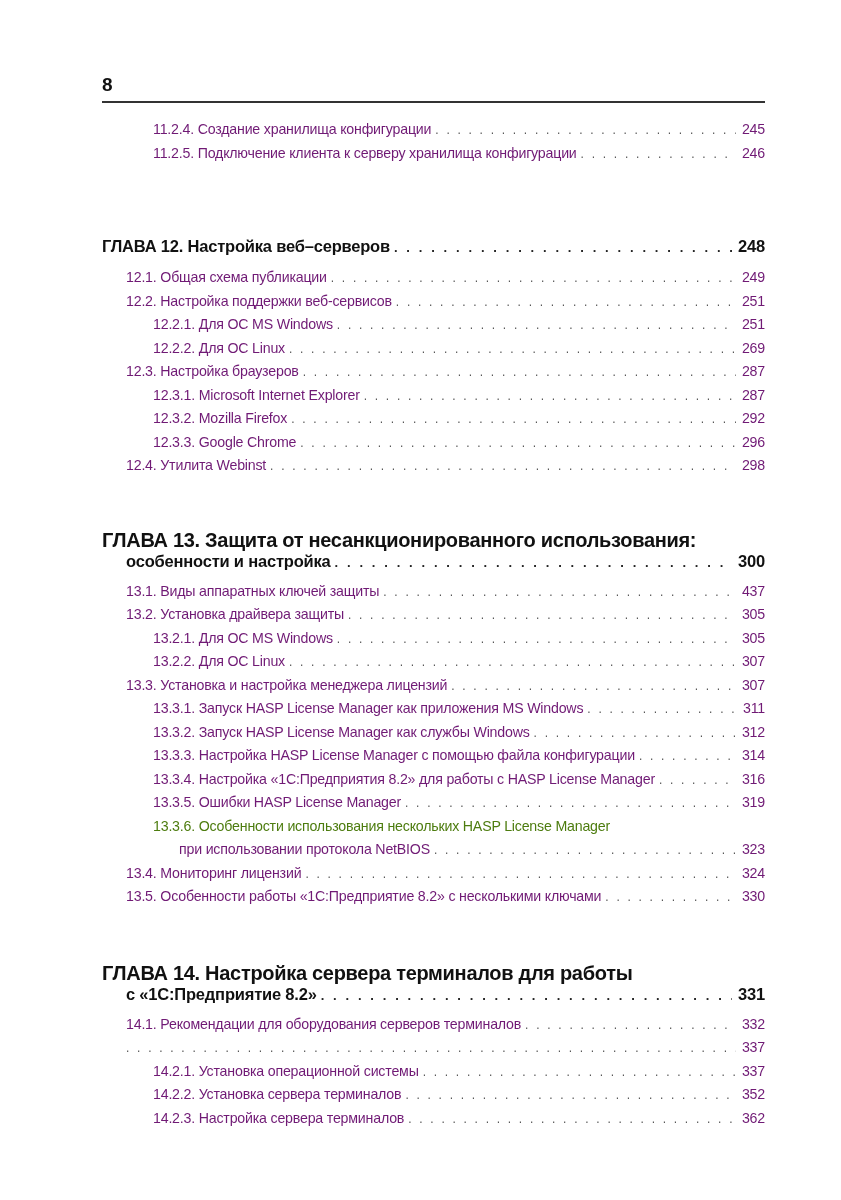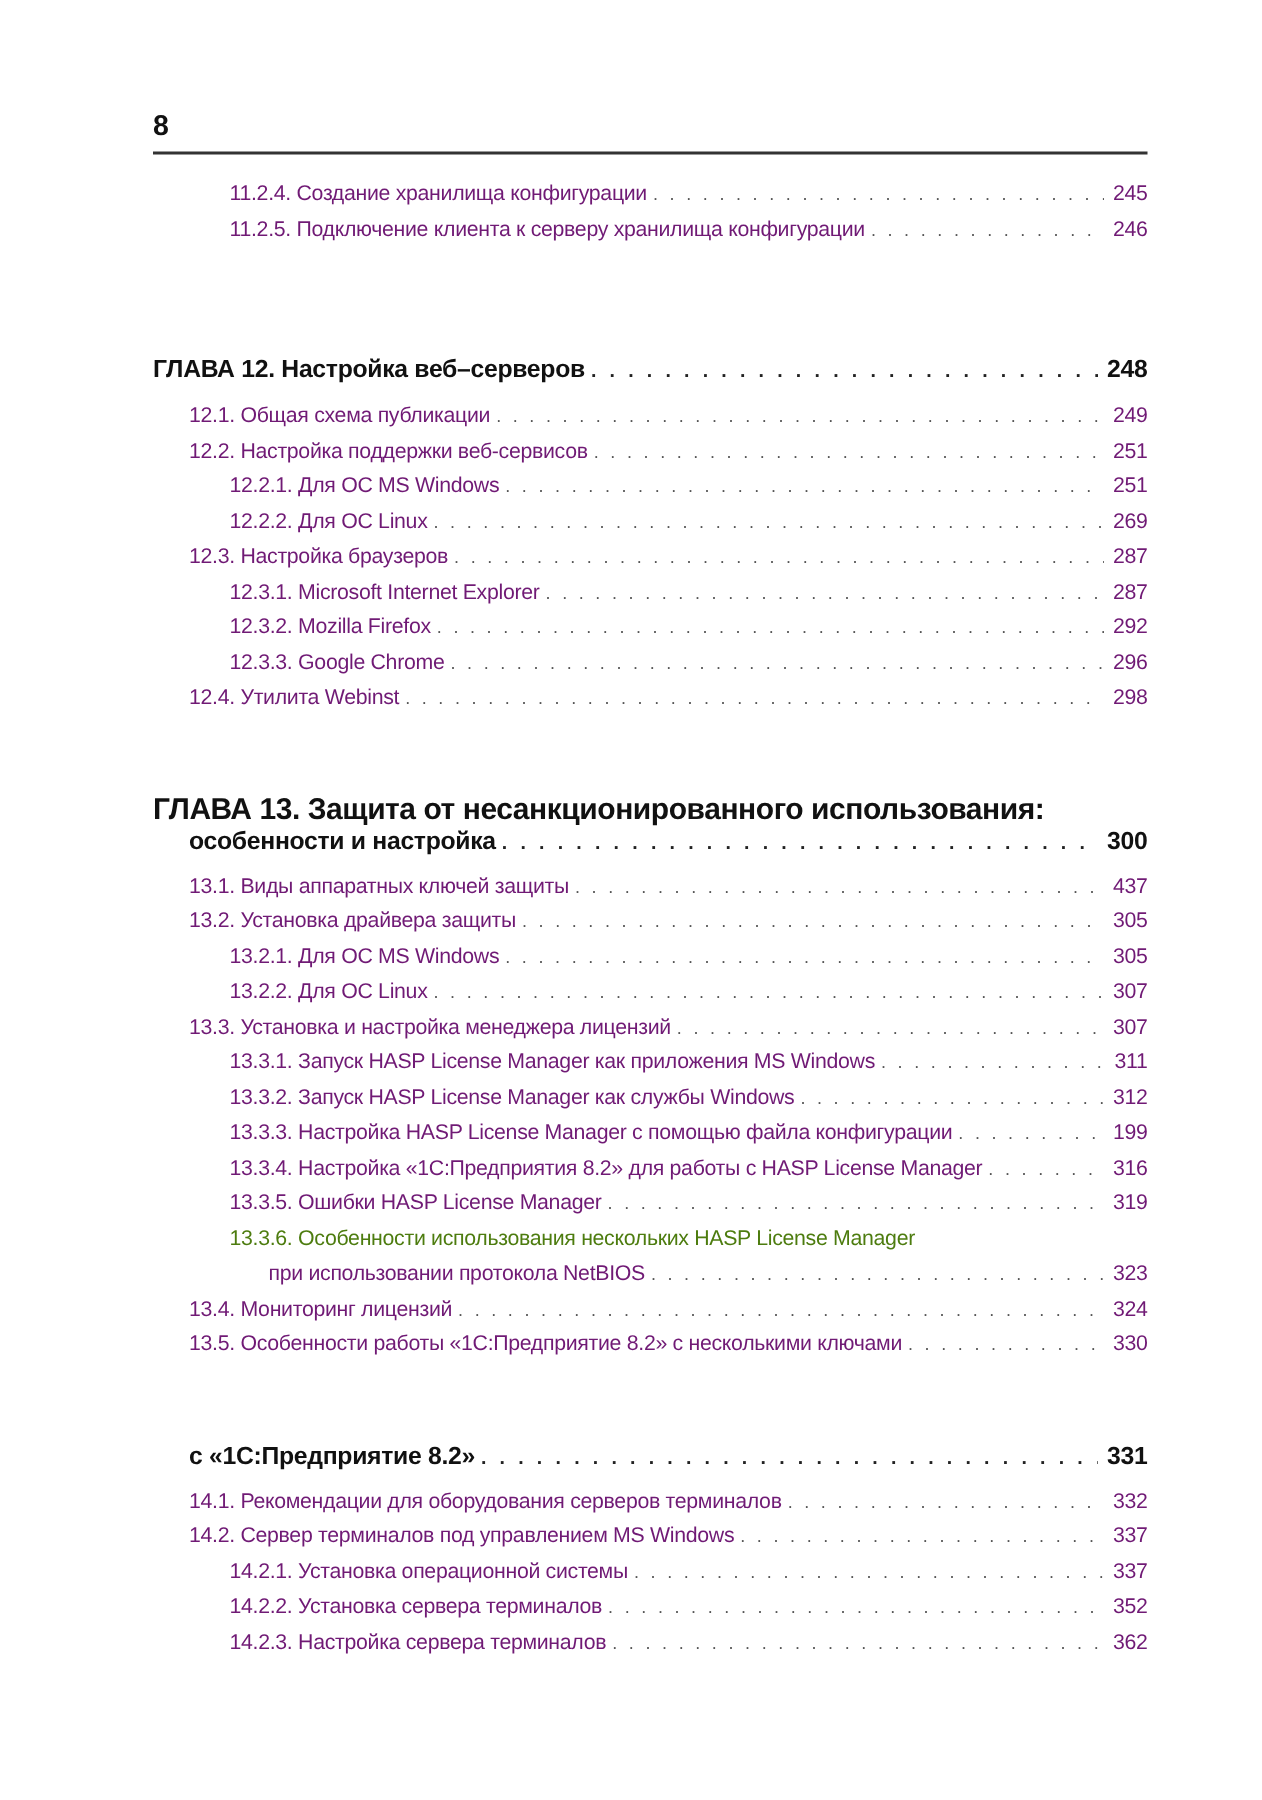--- a/index.html
+++ b/index.html
@@ -159,21 +159,21 @@
       <span class="page">311</span>
     </div>
     <div class="entry lvl2">
       <span class="title">13.3.2. Запуск HASP License Manager как службы Windows</span>
       <span class="leader"></span>
       <span class="page">312</span>
     </div>
     <div class="entry lvl2">
       <span class="title">13.3.3. Настройка HASP License Manager с помощью файла конфигурации</span>
       <span class="leader"></span>
-      <span class="page">199</span>
+      <span class="page">314</span>
     </div>
     <div class="entry lvl2">
       <span class="title">13.3.4. Настройка «1С:Предприятия 8.2» для работы с HASP License Manager</span>
       <span class="leader"></span>
       <span class="page">316</span>
     </div>
     <div class="entry lvl2">
       <span class="title">13.3.5. Ошибки HASP License Manager</span>
       <span class="leader"></span>
       <span class="page">319</span>
@@ -190,33 +190,33 @@
       <span class="page">324</span>
     </div>
     <div class="entry lvl1">
       <span class="title">13.5. Особенности работы «1С:Предприятие 8.2» с несколькими ключами</span>
       <span class="leader"></span>
       <span class="page">330</span>
     </div>
   </div>
 
   <div class="chapter" style="margin-top:50px;">
+    <div class="line1">ГЛАВА 14. Настройка сервера терминалов для работы</div>
     <div class="entry head lvl1">
       <span class="title">с «1С:Предприятие 8.2»</span>
       <span class="leader"></span>
       <span class="page">331</span>
     </div>
     <div style="height:5px"></div>
     <div class="entry lvl1">
       <span class="title">14.1. Рекомендации для оборудования серверов терминалов</span>
       <span class="leader"></span>
       <span class="page">332</span>
     </div>
     <div class="entry lvl1">
-      <span class="title">14.2. Сервер терминалов под управлением MS Windows</span>
       <span class="leader"></span>
       <span class="page">337</span>
     </div>
     <div class="entry lvl2">
       <span class="title">14.2.1. Установка операционной системы</span>
       <span class="leader"></span>
       <span class="page">337</span>
     </div>
     <div class="entry lvl2">
       <span class="title">14.2.2. Установка сервера терминалов</span>

